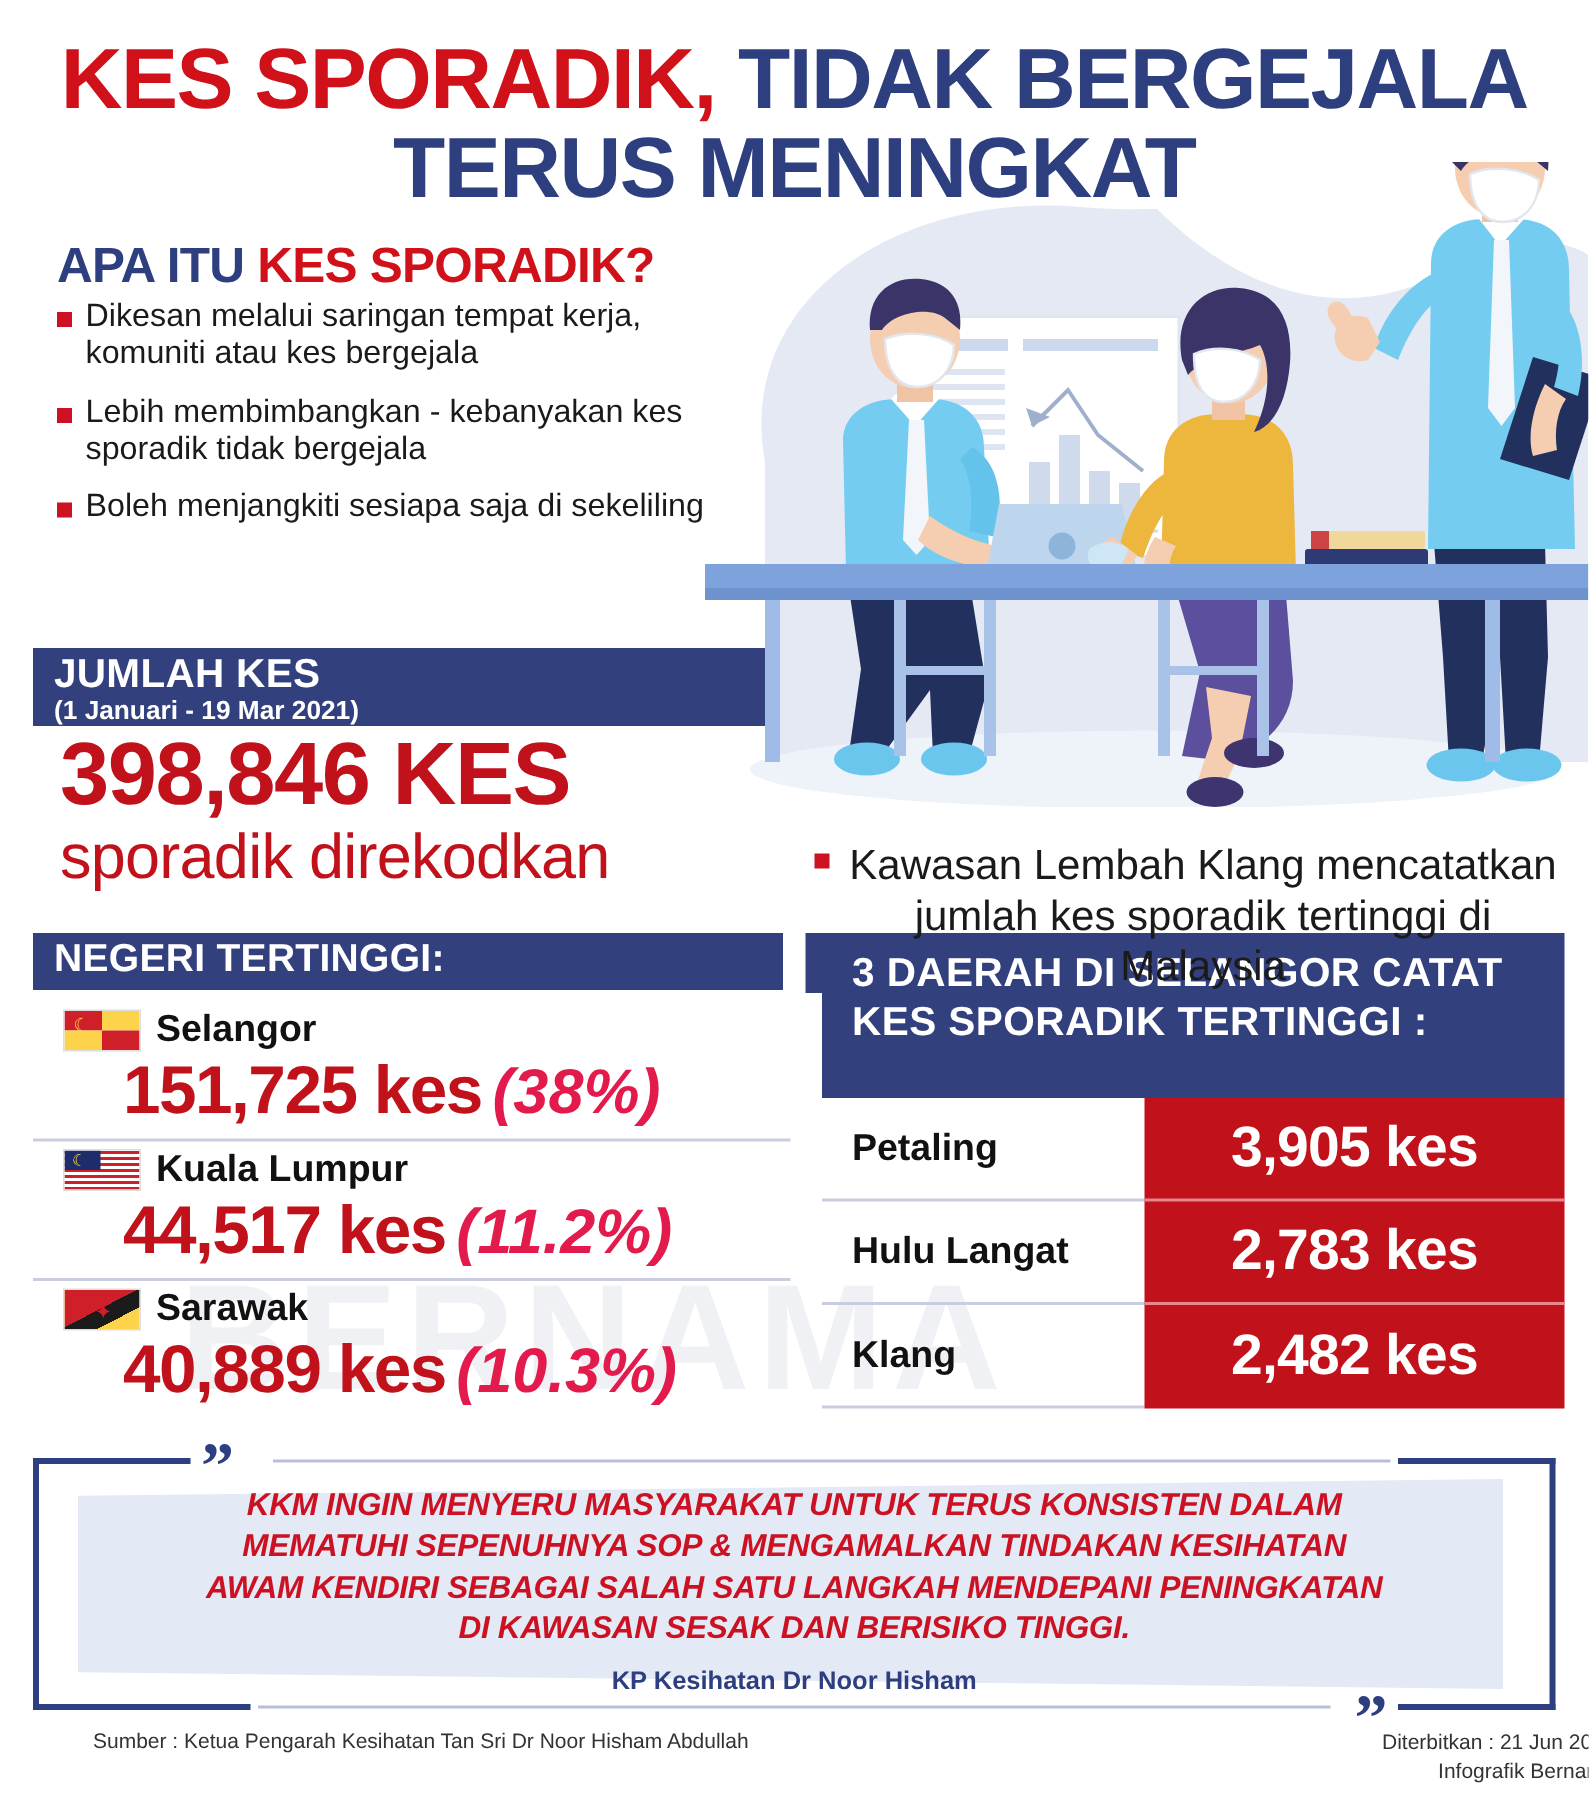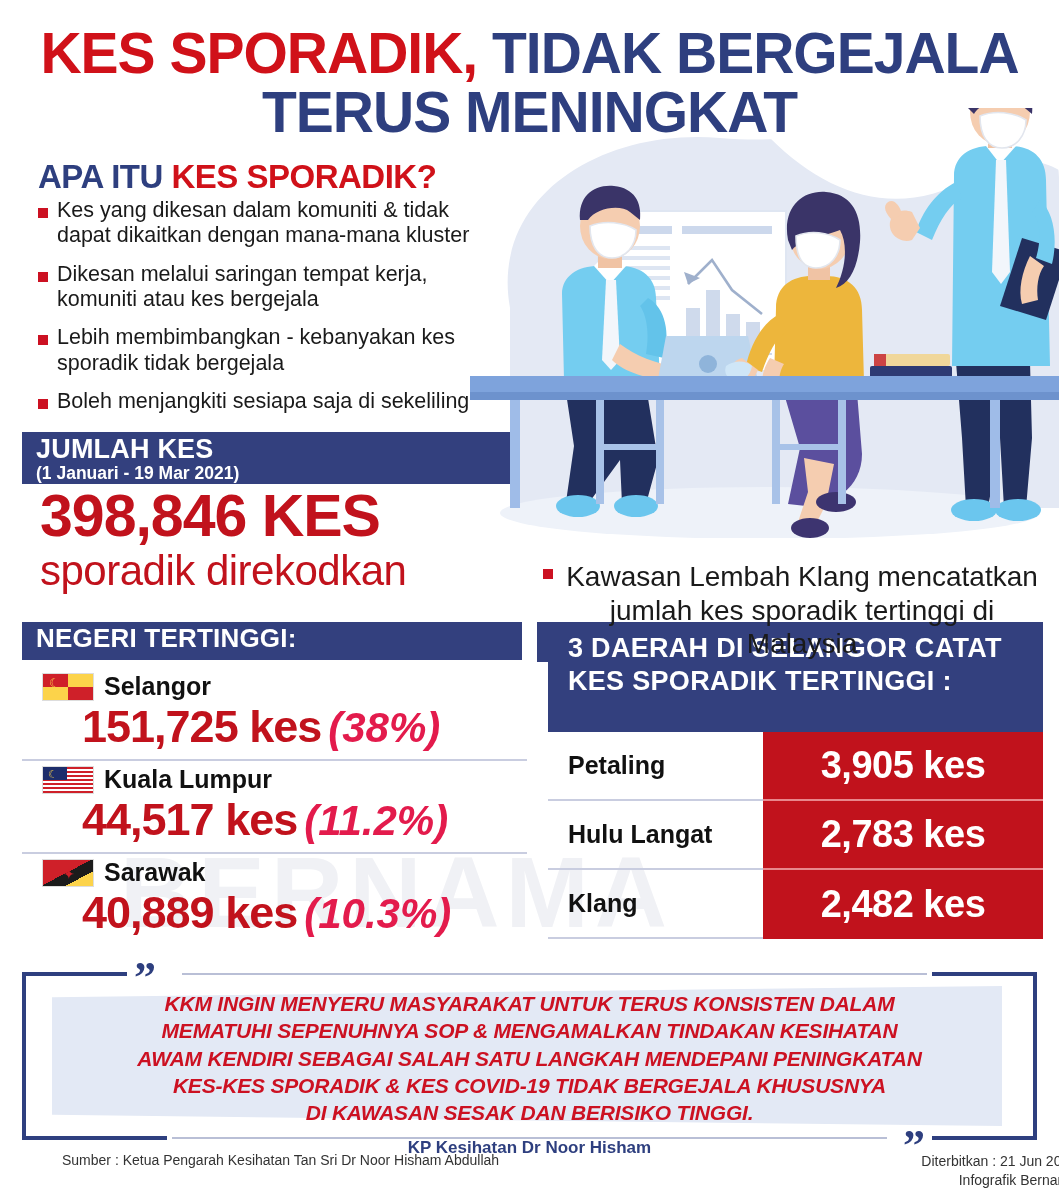--- a/index.html
+++ b/index.html
@@ -293,24 +293,20 @@
   <div class="title-wrap">
     <div class="title-line"><span class="t-red">KES SPORADIK,</span><span class="t-navy"> TIDAK BERGEJALA</span></div>
     <div class="title-line t-navy">TERUS MENINGKAT</div>
   </div>
 
   <div class="subhead"><span class="t-navy">APA ITU </span><span class="t-red">KES SPORADIK?</span></div>
 
   <div class="bullets">
     <div class="bullet">
       <span class="sq"></span>
-      <span class="txt">Kes yang dikesan dalam komuniti &amp; tidak dapat dikaitkan dengan mana-mana kluster</span>
-    </div>
-    <div class="bullet">
-      <span class="sq"></span>
       <span class="txt">Dikesan melalui saringan tempat kerja, komuniti atau kes bergejala</span>
     </div>
     <div class="bullet">
       <span class="sq"></span>
       <span class="txt">Lebih membimbangkan - kebanyakan kes sporadik tidak bergejala</span>
     </div>
     <div class="bullet">
       <span class="sq"></span>
       <span class="txt">Boleh menjangkiti sesiapa saja di sekeliling</span>
     </div>
@@ -413,21 +409,20 @@
         <span class="qf-br"></span>
       <span class="qf-tline"></span>
         <span class="qf-bline"></span>
     </div>
     <div class="qmark-tl">”</div>
     <div class="qmark-br">”</div>
     <div class="qtext">
       <div class="qline">KKM INGIN MENYERU MASYARAKAT UNTUK TERUS KONSISTEN DALAM</div>
       <div class="qline">MEMATUHI SEPENUHNYA SOP &amp; MENGAMALKAN TINDAKAN KESIHATAN</div>
       <div class="qline">AWAM KENDIRI SEBAGAI SALAH SATU LANGKAH MENDEPANI PENINGKATAN</div>
-      <div class="qline">KES-KES SPORADIK &amp; KES COVID-19 TIDAK BERGEJALA KHUSUSNYA</div>
       <div class="qline">DI KAWASAN SESAK DAN BERISIKO TINGGI.</div>
       <div class="qattr">KP Kesihatan Dr Noor Hisham</div>
     </div>
   </div>
 
   <div class="footer">
     <div class="f-left">Sumber : Ketua Pengarah Kesihatan Tan Sri Dr Noor Hisham Abdullah</div>
     <div class="f-right">
       <div>Diterbitkan : 21 Jun 2021</div>
       <div>Infografik Bernama</div>

